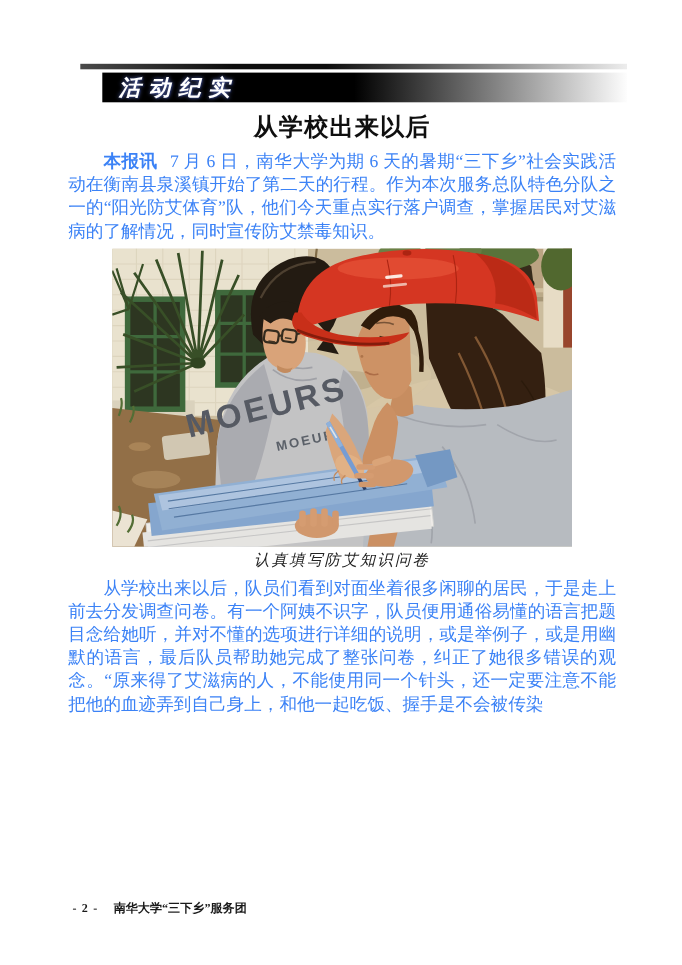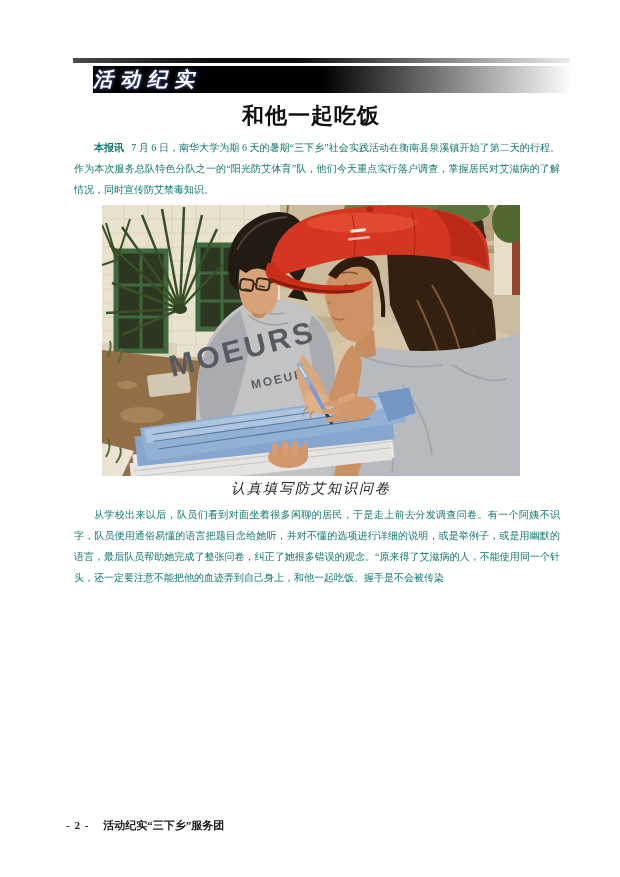--- a/index.html
+++ b/index.html
@@ -7,34 +7,34 @@
     position:relative;width:620px;height:877px;background:#ffffff;overflow:hidden;
     font-family:"Liberation Serif","DejaVu Serif",serif;
   }
   .banner-strip{
     position:absolute;left:73px;top:58px;width:497px;height:5px;
     background:linear-gradient(to right,#4a4a4a 0%,#0d0d0d 28%,#0d0d0d 45%,#ededed 100%);
   }
   .banner{
     position:absolute;left:93px;top:66px;width:477px;height:27px;box-sizing:border-box;
     background:linear-gradient(to right,#000000 0%,#000000 48%,#fdfdfd 100%);
-    display:flex;align-items:center;
+    display:flex;align-items:center;padding-left:15px;
   }
   .banner-text{
     font-family:"Liberation Sans","DejaVu Sans",sans-serif;
     font-style:italic;font-weight:bold;font-size:20px;color:#ffffff;letter-spacing:7px;
     text-shadow:0 0 4px #5b6db8,0 0 1px #0a0f2a,1px 1px 1px #0a0f2a;
   }
   .content{position:absolute;left:62px;top:101px;width:498px;}
   .title{
     margin:0 0 6px 0;font-family:"Liberation Sans","DejaVu Sans",sans-serif;
     font-size:22px;font-weight:bold;color:#0f0f0f;text-align:center;letter-spacing:1px;
   }
   .content p{
-    margin:0 0 2px 12px;font-size:10px;line-height:21px;color:#0f766e;
+    margin:0 0 2px 0;font-size:16px;line-height:21px;color:#3b82f6;
     text-align:justify;text-indent:2em;
   }
   .lead{font-weight:bold;margin-right:.7em;}
   p.after-figure{margin-top:6px;}
   figure{margin:5px auto 0 auto;width:418px;padding:0;}
   figure svg{display:block;}
   figcaption{
     margin-top:4px;text-align:center;font-size:14px;font-weight:normal;font-style:italic;
     color:#222222;letter-spacing:2px;
   }
@@ -47,21 +47,21 @@
 <body>
 
 <div class="page">
 
   <div class="banner-strip"></div>
   <div class="banner">
     <span class="banner-text">活动纪实</span>
   </div>
 
   <div class="content">
-    <h1 class="title">和他一起吃饭</h1>
+    <h1 class="title">从学校出来以后</h1>
 
     <p><span class="lead">本报讯</span><span>7 月 6 日，南华大学为期 6 天的暑期“三下乡”社会实践活动在衡南县泉溪镇开始了第二天的行程。作为本次服务总队特色分队之一的“阳光防艾体育”队，他们今天重点实行落户调查，掌握居民对艾滋病的了解情况，同时宣传防艾禁毒知识。</span></p>
 
 
     <figure>
       <svg width="418" height="271" viewBox="0 0 418 271" xmlns="http://www.w3.org/2000/svg">
 
         <g>
           <rect x="0" y="0" width="418" height="271" fill="#c9bda3"></rect>
           <ellipse cx="330" cy="190" rx="125" ry="75" fill="#ddd2b6" opacity="0.55"></ellipse>
@@ -225,16 +225,16 @@
 
         <rect x="0" y="0" width="418" height="271" fill="#ffa733" opacity="0.05"></rect>
       </svg>
       <figcaption>认真填写防艾知识问卷</figcaption>
     </figure>
 
     <p class="after-figure"><span>从学校出来以后，队员们看到对面坐着很多闲聊的居民，于是走上前去分发调查问卷。有一个阿姨不识字，队员便用通俗易懂的语言把题目念给她听，并对不懂的选项进行详细的说明，或是举例子，或是用幽默的语言，最后队员帮助她完成了整张问卷，纠正了她很多错误的观念。“原来得了艾滋病的人，不能使用同一个针头，还一定要注意不能把他的血迹弄到自己身上，和他一起吃饭、握手是不会被传染</span></p>
   </div>
 
   <div class="footer">
-    <span class="pageno">- 2 -</span><span>活动纪实“三下乡”服务团</span>
+    <span class="pageno">- 2 -</span><span>南华大学“三下乡”服务团</span>
   </div>
 
 </div>
 
 </body></html>

